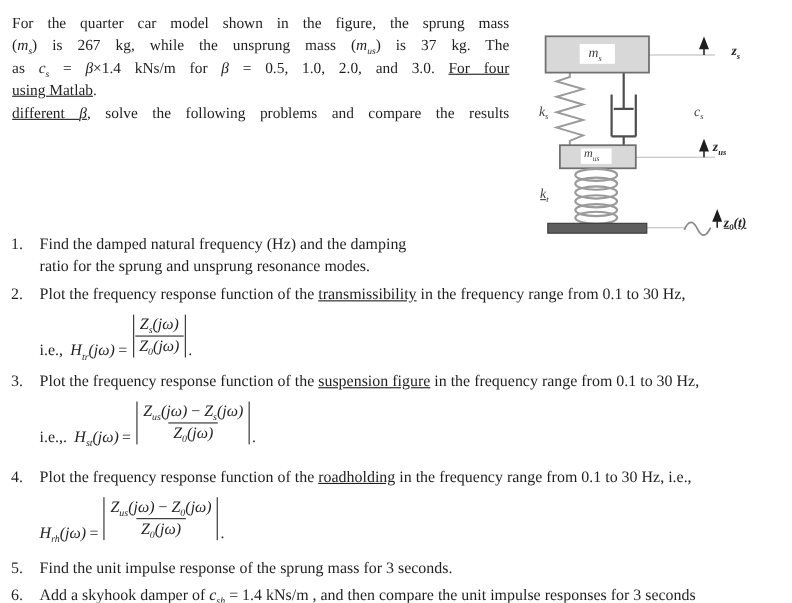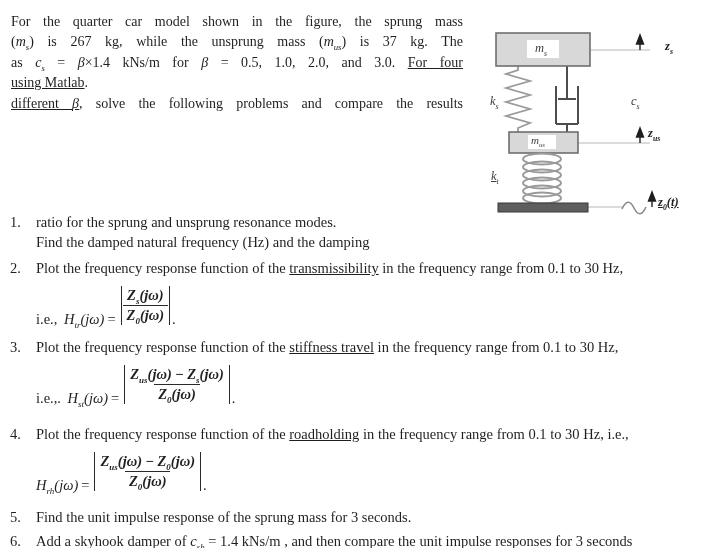--- a/index.html
+++ b/index.html
@@ -30,21 +30,21 @@
   .inum{width:26px;flex:none;}
   .ibody{flex:1;min-width:0;}
   .iline{white-space:nowrap;}
   .mt6{margin-top:6px;} .mt8{margin-top:8px;} .mt4{margin-top:4px;}
 
   
   .eqline{display:flex;align-items:center;margin:4px 0 8px 0;font-size:14.5px;}
   .eqline .chunk{margin-right:3px;white-space:pre;margin-top:27px;}
   .abs{display:inline-flex;align-items:center;border-left:1.5px solid #2a2a2a;border-right:1.5px solid #2a2a2a;padding:0 1px;margin:0 2px;}
   .frac{display:inline-flex;flex-direction:column;align-items:center;line-height:1.3;}
-  .frac .num,.frac .den{padding:0 4px;white-space:nowrap;font-weight:bold;}
+  .frac .num,.frac .den{padding:0 4px;white-space:nowrap;}
   .frac .den{border-top:1.2px solid #2a2a2a;}
 </style>
 </head>
 <body>
 
 <div class="intro">
   <div class="ln"><span>For the quarter car model shown in the figure, the sprung mass</span></div>
   <div class="ln"><span>(</span><span class="v">m</span><sub>s</sub><span>) is 267 kg, while the unsprung mass (</span><span class="v">m</span><sub>us</sub><span>) is 37 kg. The</span></div>
   <div class="ln"><span>as </span><span class="v">c</span><sub>s</sub><span> = </span><span class="v">β</span><span>×1.4 kNs/m for </span><span class="v">β</span><span> = 0.5, 1.0, 2.0, and 3.0. </span><span class="u">For four</span></div>
   <div class="ln last"><span class="u">using Matlab</span><span>.</span></div>
@@ -108,22 +108,22 @@
   <span class="flabel zlabel" style="left:187px;top:31px;"><span class="v">z</span><sub>s</sub></span>
   <span class="flabel zlabel" style="left:170px;top:118px;"><span class="v">z</span><sub>us</sub></span>
   <span class="flabel zlabel" style="left:180px;top:187px;text-decoration:underline;"><span class="v">z</span><sub>0</sub><span class="v">(t)</span></span>
 </div>
 
 <div class="list">
 
   <div class="item">
     <span class="inum">1.</span>
     <div class="ibody">
+      <div class="iline"><span>Find the damped natural frequency (Hz) and the damping</span></div>
       <div class="iline"><span>ratio for the sprung and unsprung resonance modes.</span></div>
-      <div class="iline"><span>Find the damped natural frequency (Hz) and the damping</span></div>
     </div>
   </div>
 
   <div class="item mt6">
     <span class="inum">2.</span>
     <div class="ibody">
       <div class="iline"><span>Plot the frequency response function of the </span><span class="u">transmissibility</span><span> in the frequency range from 0.1 to 30 Hz,</span></div>
       <div class="eqline">
         <span class="chunk">i.e., </span>
         <span class="chunk"><span class="v">H</span><sub>tr</sub><span class="v">(jω)</span></span>
@@ -135,21 +135,21 @@
           </span>
         </span>
         <span class="chunk">.</span>
       </div>
     </div>
   </div>
 
   <div class="item">
     <span class="inum">3.</span>
     <div class="ibody">
-      <div class="iline"><span>Plot the frequency response function of the </span><span class="u">stiffness travel</span><span> in the frequency range from 0.1 to 30 Hz,</span></div>
+      <div class="iline"><span>Plot the frequency response function of the </span><span class="u">suspension figure</span><span> in the frequency range from 0.1 to 30 Hz,</span></div>
       <div class="eqline">
         <span class="chunk">i.e.,. </span>
         <span class="chunk"><span class="v">H</span><sub>st</sub><span class="v">(jω)</span></span>
         <span class="chunk">=</span>
         <span class="abs">
           <span class="frac">
             <span class="num"><span class="v">Z</span><sub>us</sub><span class="v">(jω)</span><span> </span><span>−</span><span> </span><span class="v">Z</span><sub>s</sub><span class="v">(jω)</span></span>
             <span class="den"><span class="v">Z</span><sub>0</sub><span class="v">(jω)</span></span>
           </span>
         </span>

